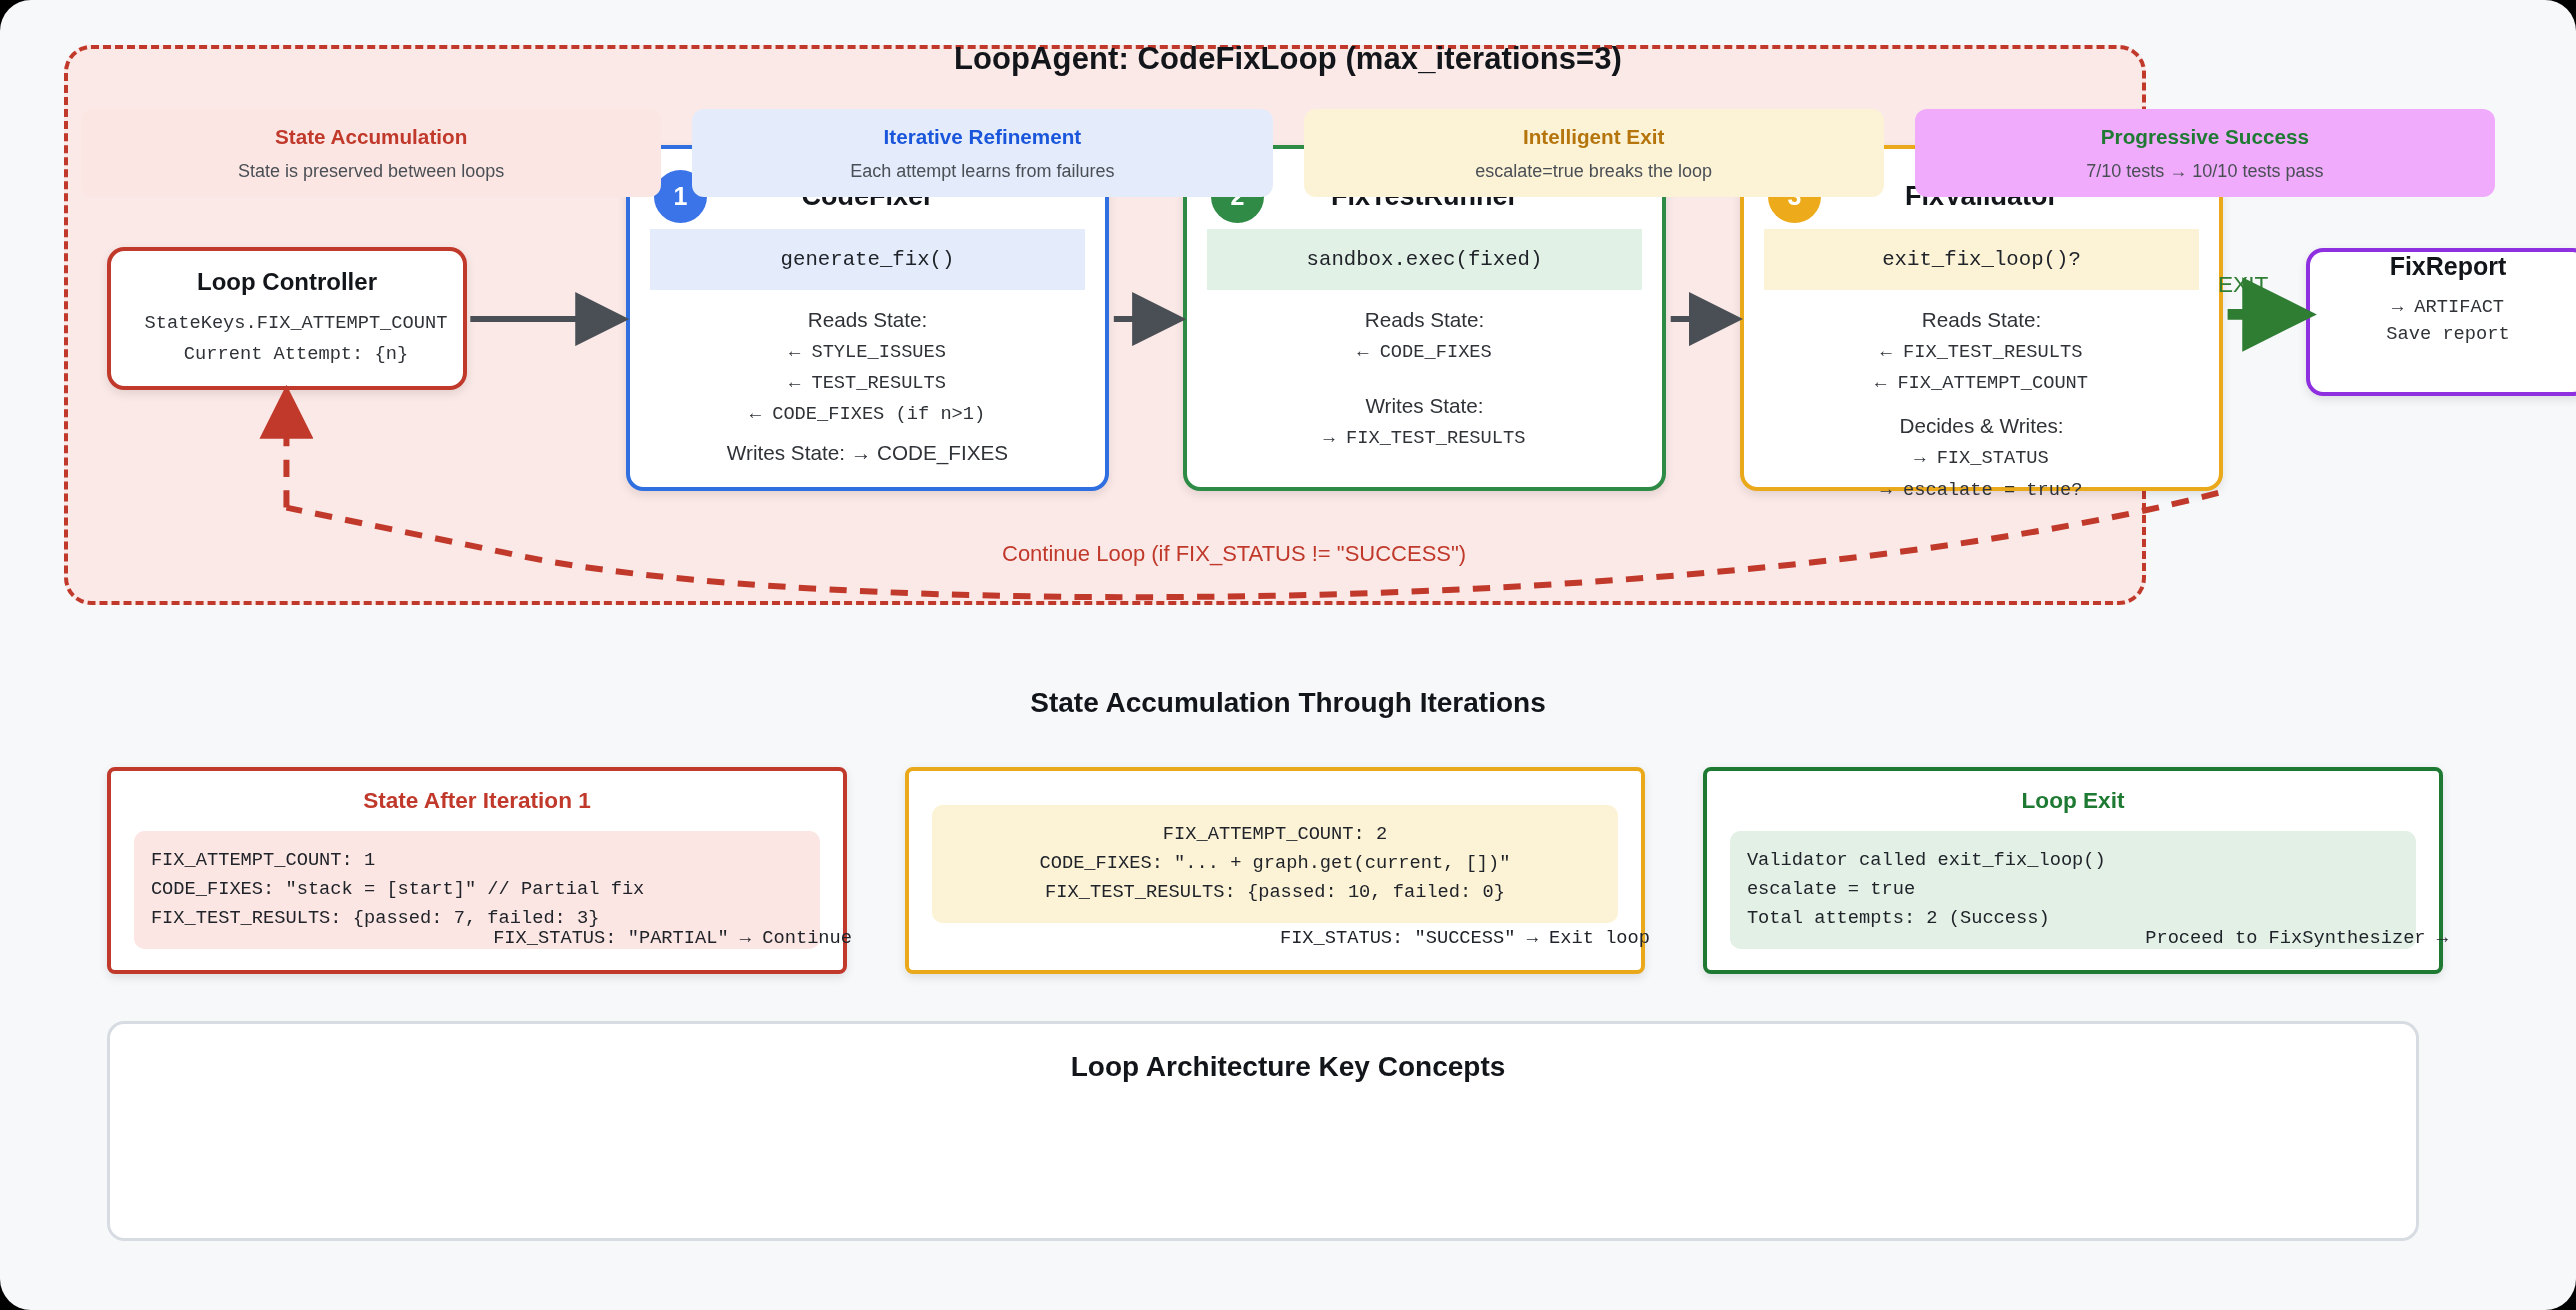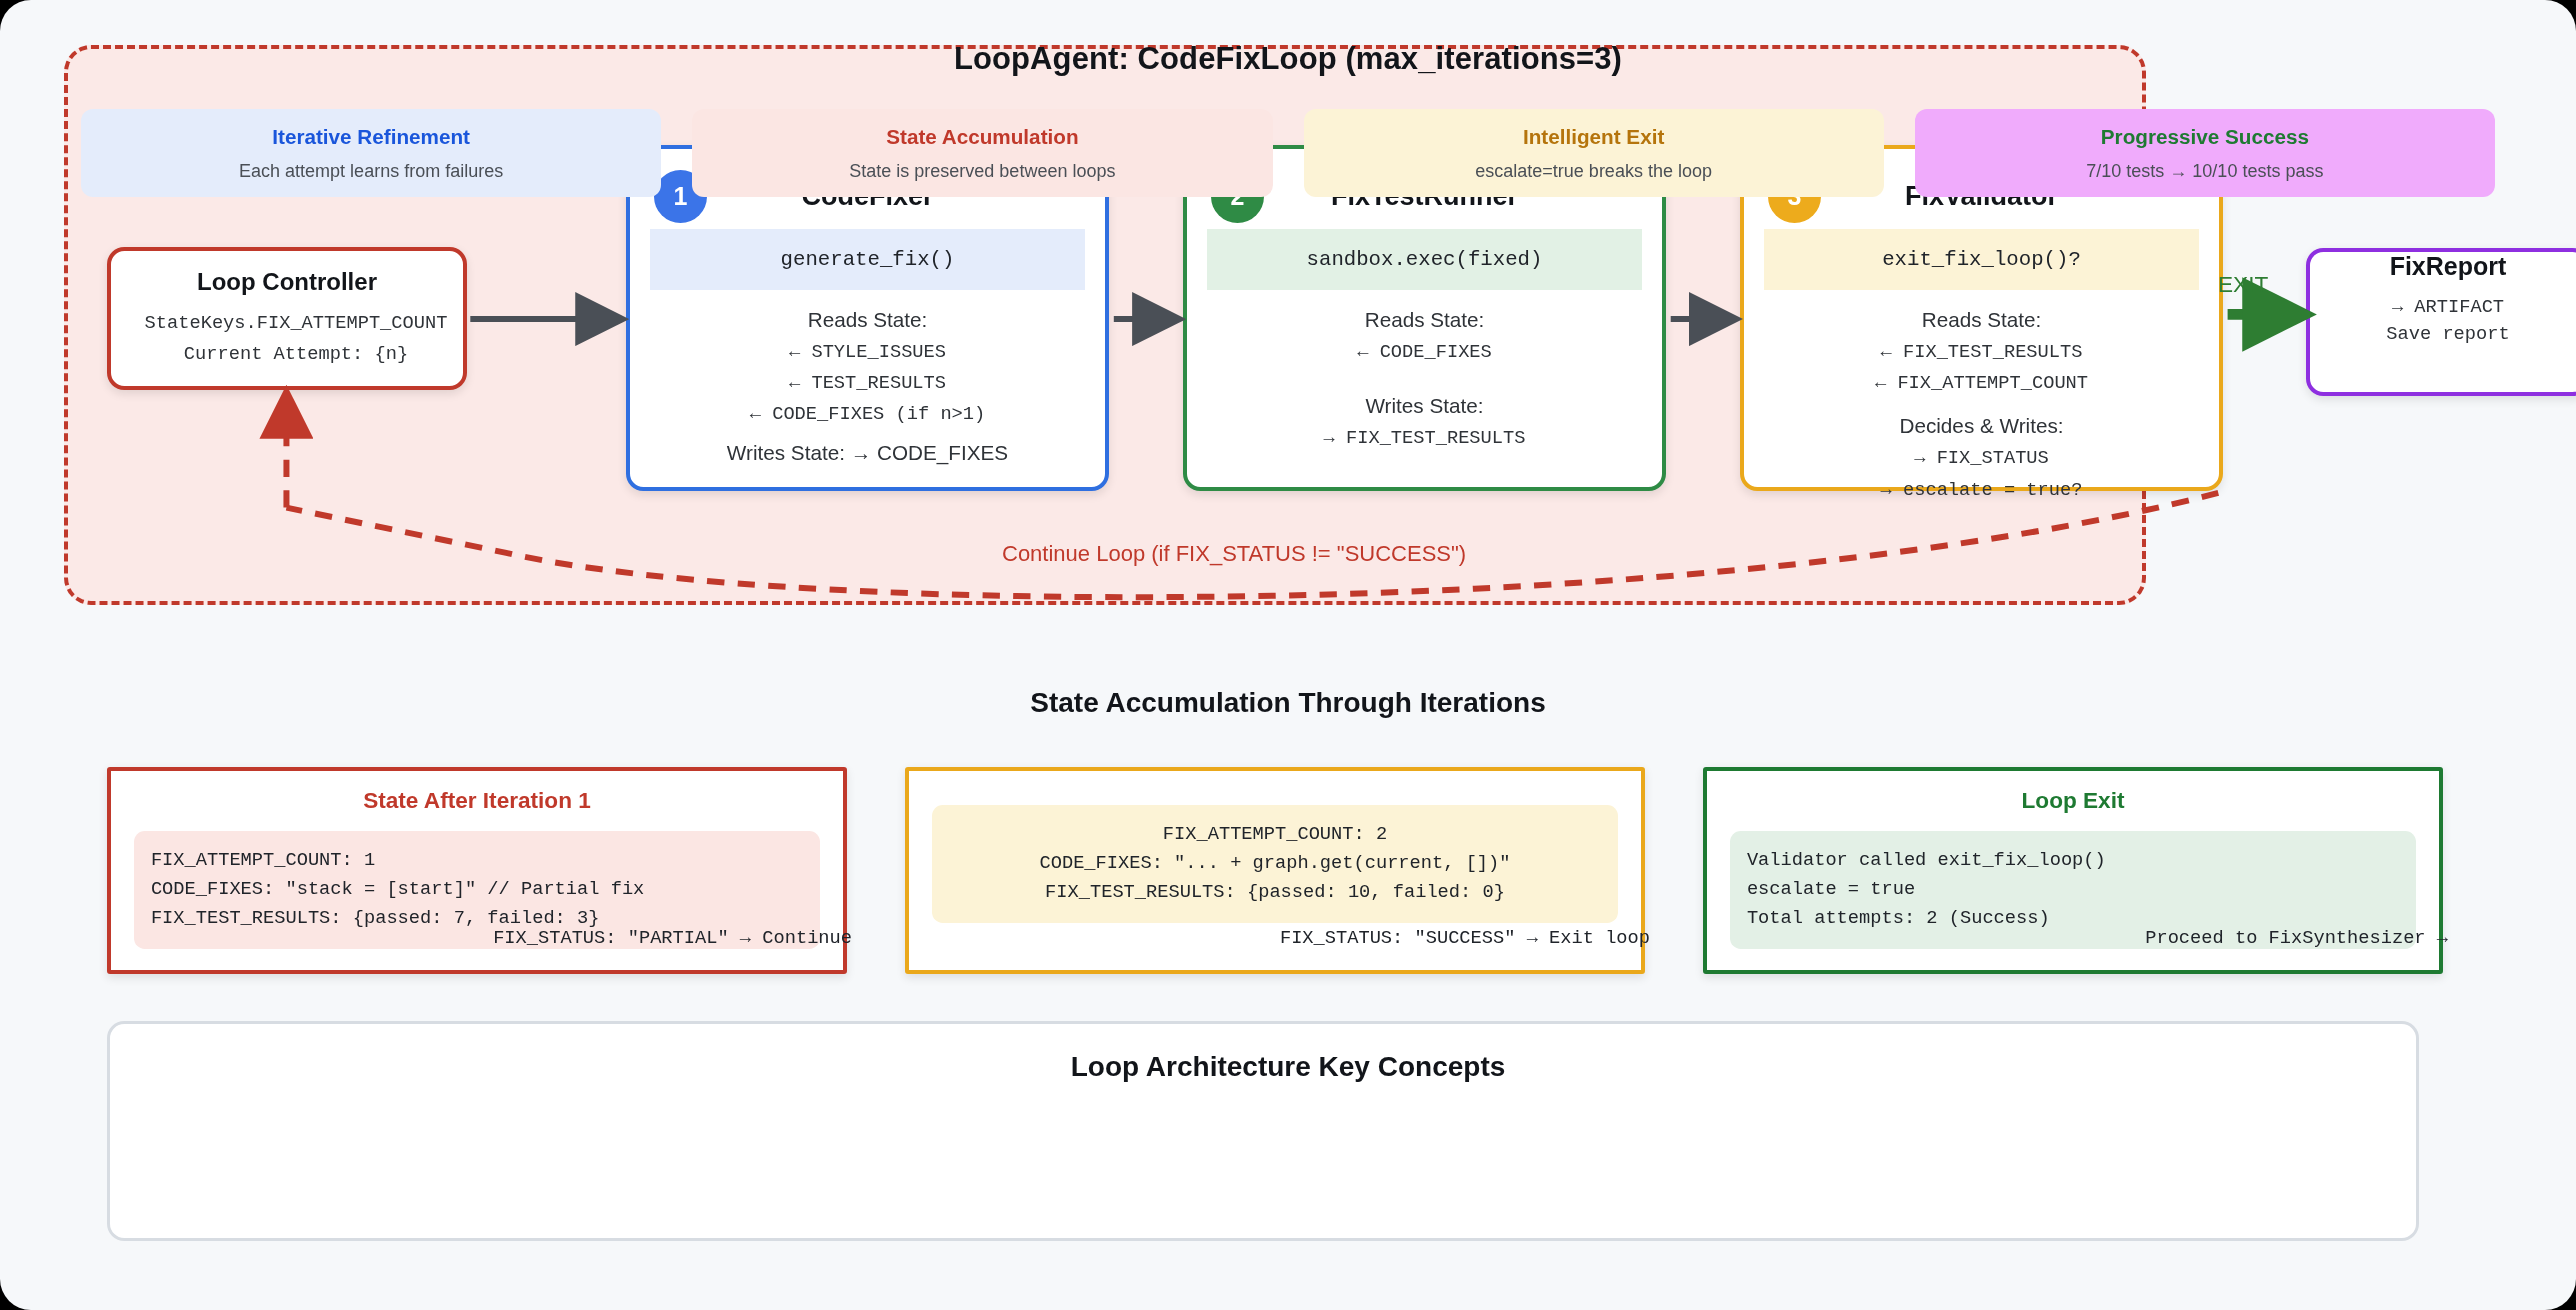--- a/index.html
+++ b/index.html
@@ -124,21 +124,21 @@
   
   .section-head{
     position:absolute;left:0;right:0;text-align:center;
     font-size:28px;font-weight:bold;color:#12151a;
   }
   #head-state{top:687px;}
 
   
   .state-card{
     position:absolute;top:767px;width:740px;height:207px;
-    background:#fff;border-radius:3px;box-sizing:border-box;
+    background:#fff;border-radius:8px;box-sizing:border-box;
     box-shadow:0 3.3px 9.3px rgba(0,0,0,.10);
     padding:17.3px 22.6px 0 22.6px;
   }
   #state-1{left:107px;border:4px solid #c0392b;}
   #state-2{left:905px;border:4px solid #eaa81b;}
   #state-3{left:1703px;border:4px solid #1e7a32;}
 
   .state-card .sc-title{
     text-align:center;font-size:22.6px;font-weight:bold;
   }
@@ -295,28 +295,28 @@
       <div>Validator called exit_fix_loop()</div>
       <div>escalate = true</div>
       <div>Total attempts: 2 (Success)</div>
     </div>
     <div class="sc-foot mono">Proceed to FixSynthesizer →</div>
   </div>
 
   <div id="concepts"></div>
   <div class="section-head" id="head-concepts">Loop Architecture Key Concepts</div>
   <div class="concept-row">
+    <div class="concept" id="concept-1">
+      <div class="c-title">State Accumulation</div>
+      <div class="c-sub">State is preserved between loops</div>
+    </div>
     <div class="concept" id="concept-0">
       <div class="c-title">Iterative Refinement</div>
       <div class="c-sub">Each attempt learns from failures</div>
     </div>
-    <div class="concept" id="concept-1">
-      <div class="c-title">State Accumulation</div>
-      <div class="c-sub">State is preserved between loops</div>
-    </div>
     <div class="concept" id="concept-2">
       <div class="c-title">Intelligent Exit</div>
       <div class="c-sub">escalate=true breaks the loop</div>
     </div>
     <div class="concept" id="concept-3">
       <div class="c-title">Progressive Success</div>
       <div class="c-sub">7/10 tests → 10/10 tests pass</div>
     </div>
   </div>
 

